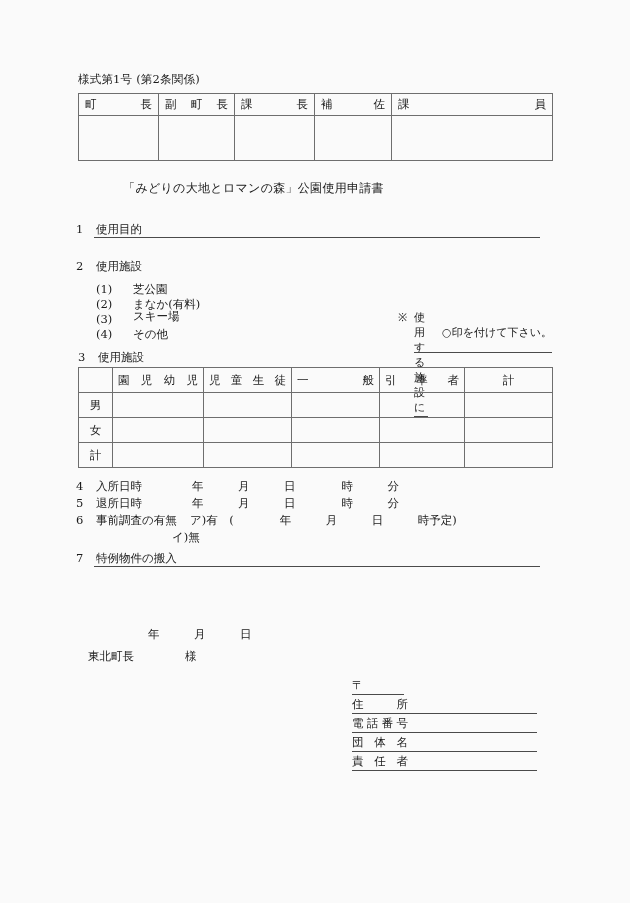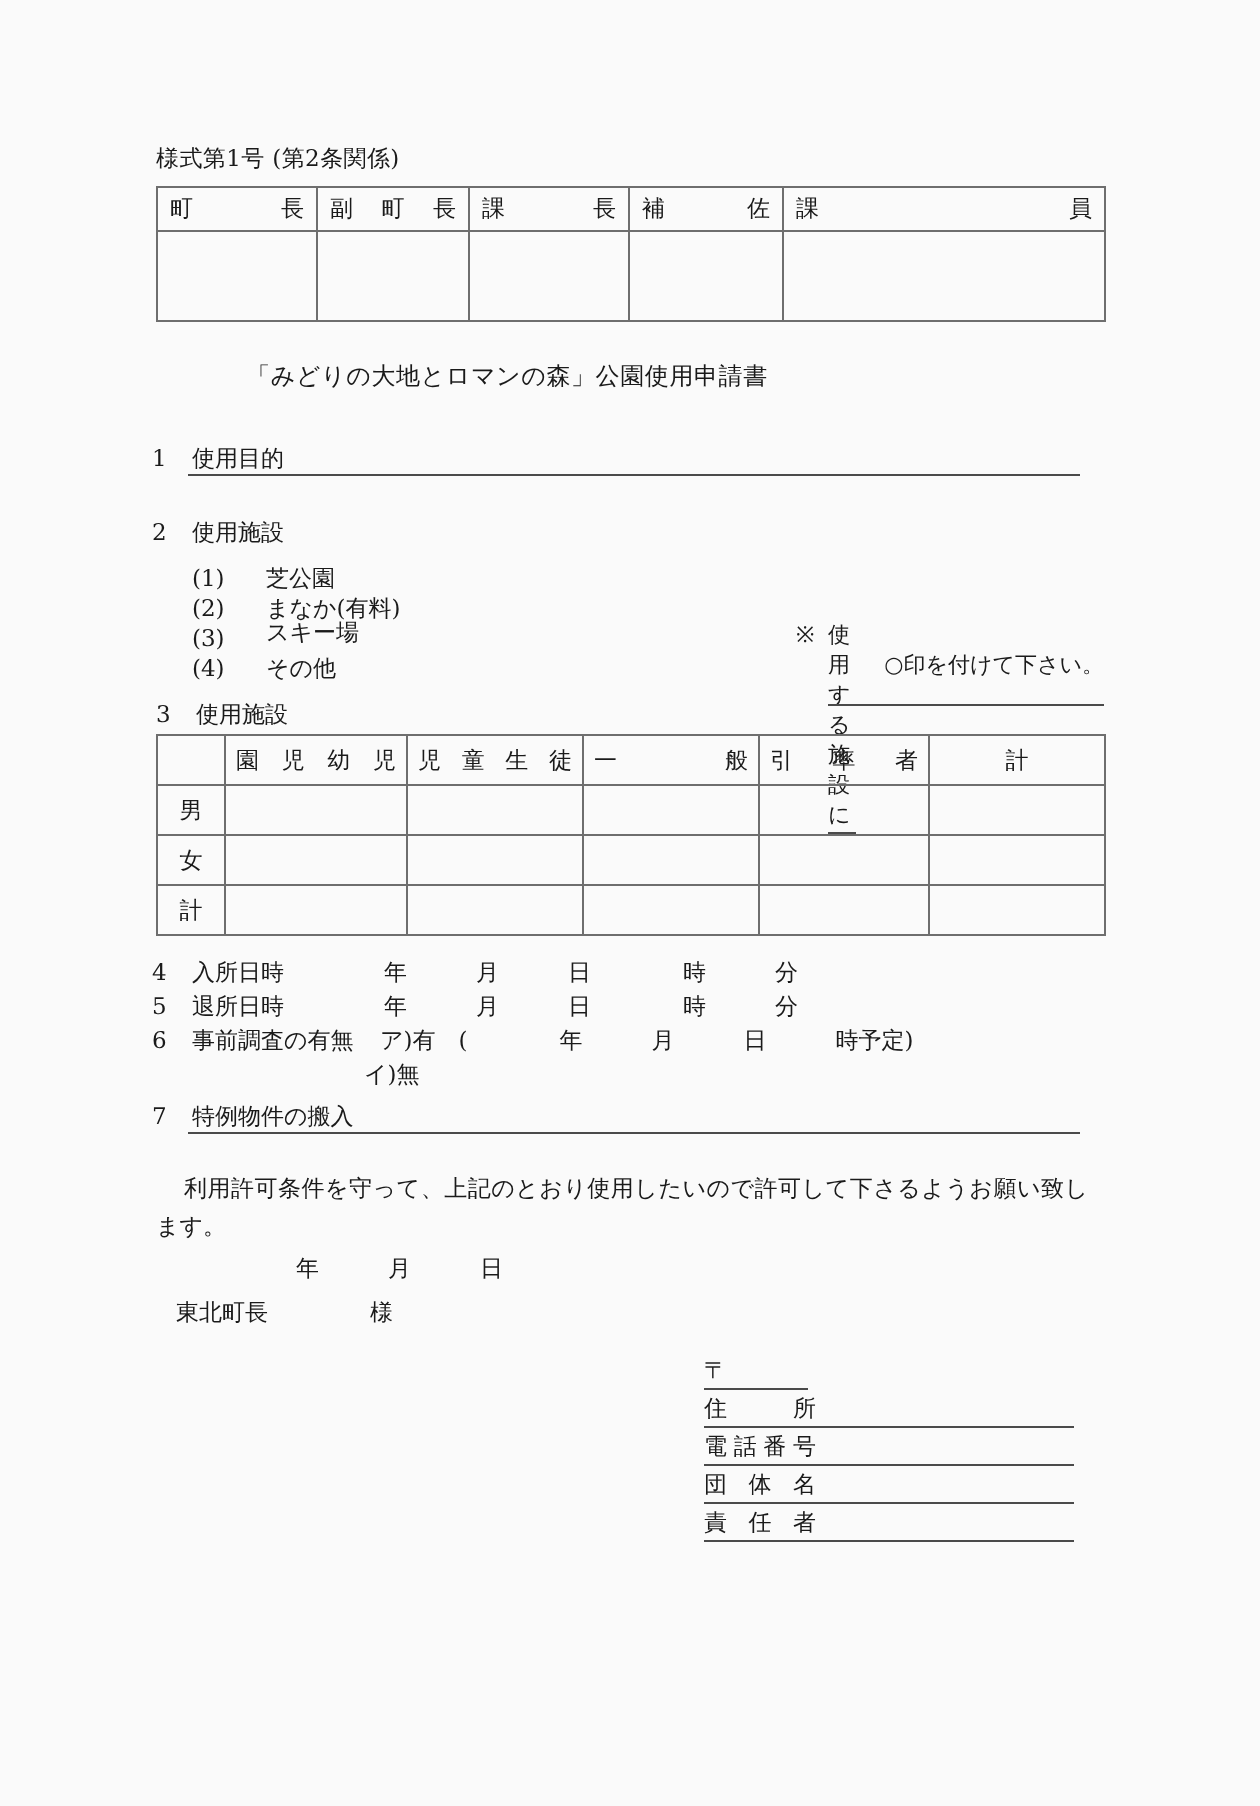--- a/index.html
+++ b/index.html
@@ -301,27 +301,26 @@
   <div class="dt-row" style="left:96px; top:479px">入所日時</div>
   <div class="dt-row" style="left:192px; top:479px">年　　　月　　　日　　　　時　　　分</div>
 
   <div class="dt-row" style="left:76px; top:496px">5</div>
   <div class="dt-row" style="left:96px; top:496px">退所日時</div>
   <div class="dt-row" style="left:192px; top:496px">年　　　月　　　日　　　　時　　　分</div>
 
   <div class="dt-row" style="left:76px; top:513px">6</div>
   <div class="dt-row" style="left:96px; top:513px">事前調査の有無</div>
   <div class="dt-row" style="left:190px; top:513px">ア)有　(　　　　年　　　月　　　日　　　時予定)</div>
-  <div class="dt-row" style="left:182px; top:530px">イ)無</div>
+  <div class="dt-row" style="left:172px; top:530px">イ)無</div>
 
   <div class="dt-row" style="left:76px; top:551px">7</div>
   <div class="dt-row" style="left:96px; top:551px">特例物件の搬入</div>
   <div class="ul-line" style="left:94px; top:566px; width:446px"></div>
 
-  <div class="para">利用許可条件を守って、上記のとおり使用したいので許可して下さるようお願い致します。</div>
 
   <div class="abs" style="left:148px; top:627px; font-size:11.5px">年　　　月　　　日</div>
 
   <div class="abs" style="left:88px; top:649px; font-size:11.5px">東北町長</div>
   <div class="abs" style="left:185px; top:649px; font-size:11.5px">様</div>
 
   <div class="applicant">
     <div class="row">
       <span class="lbl" style="width:auto">〒</span>
       <span class="rule rule-short"></span>

